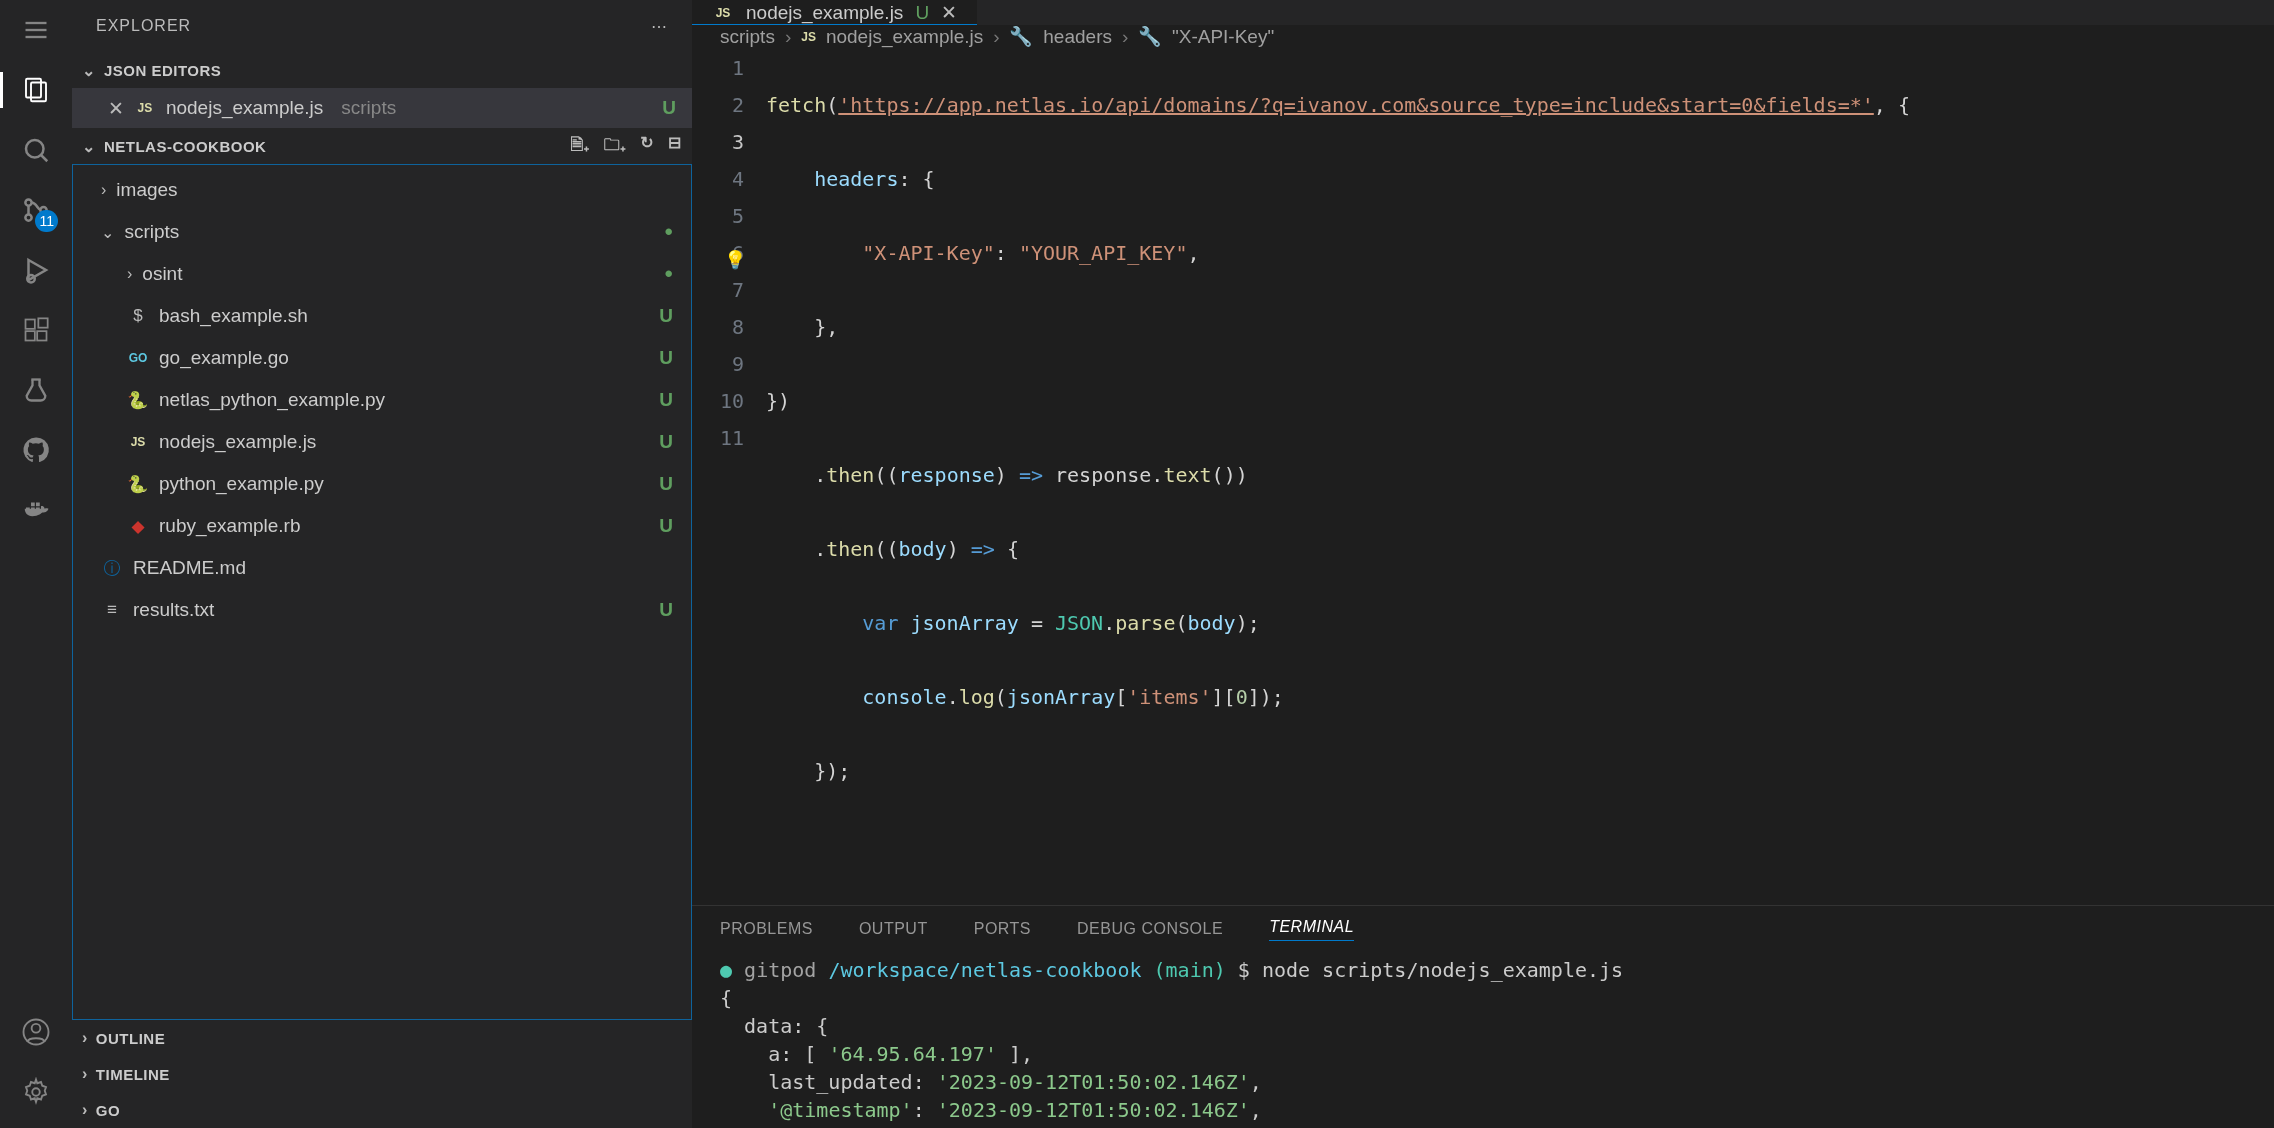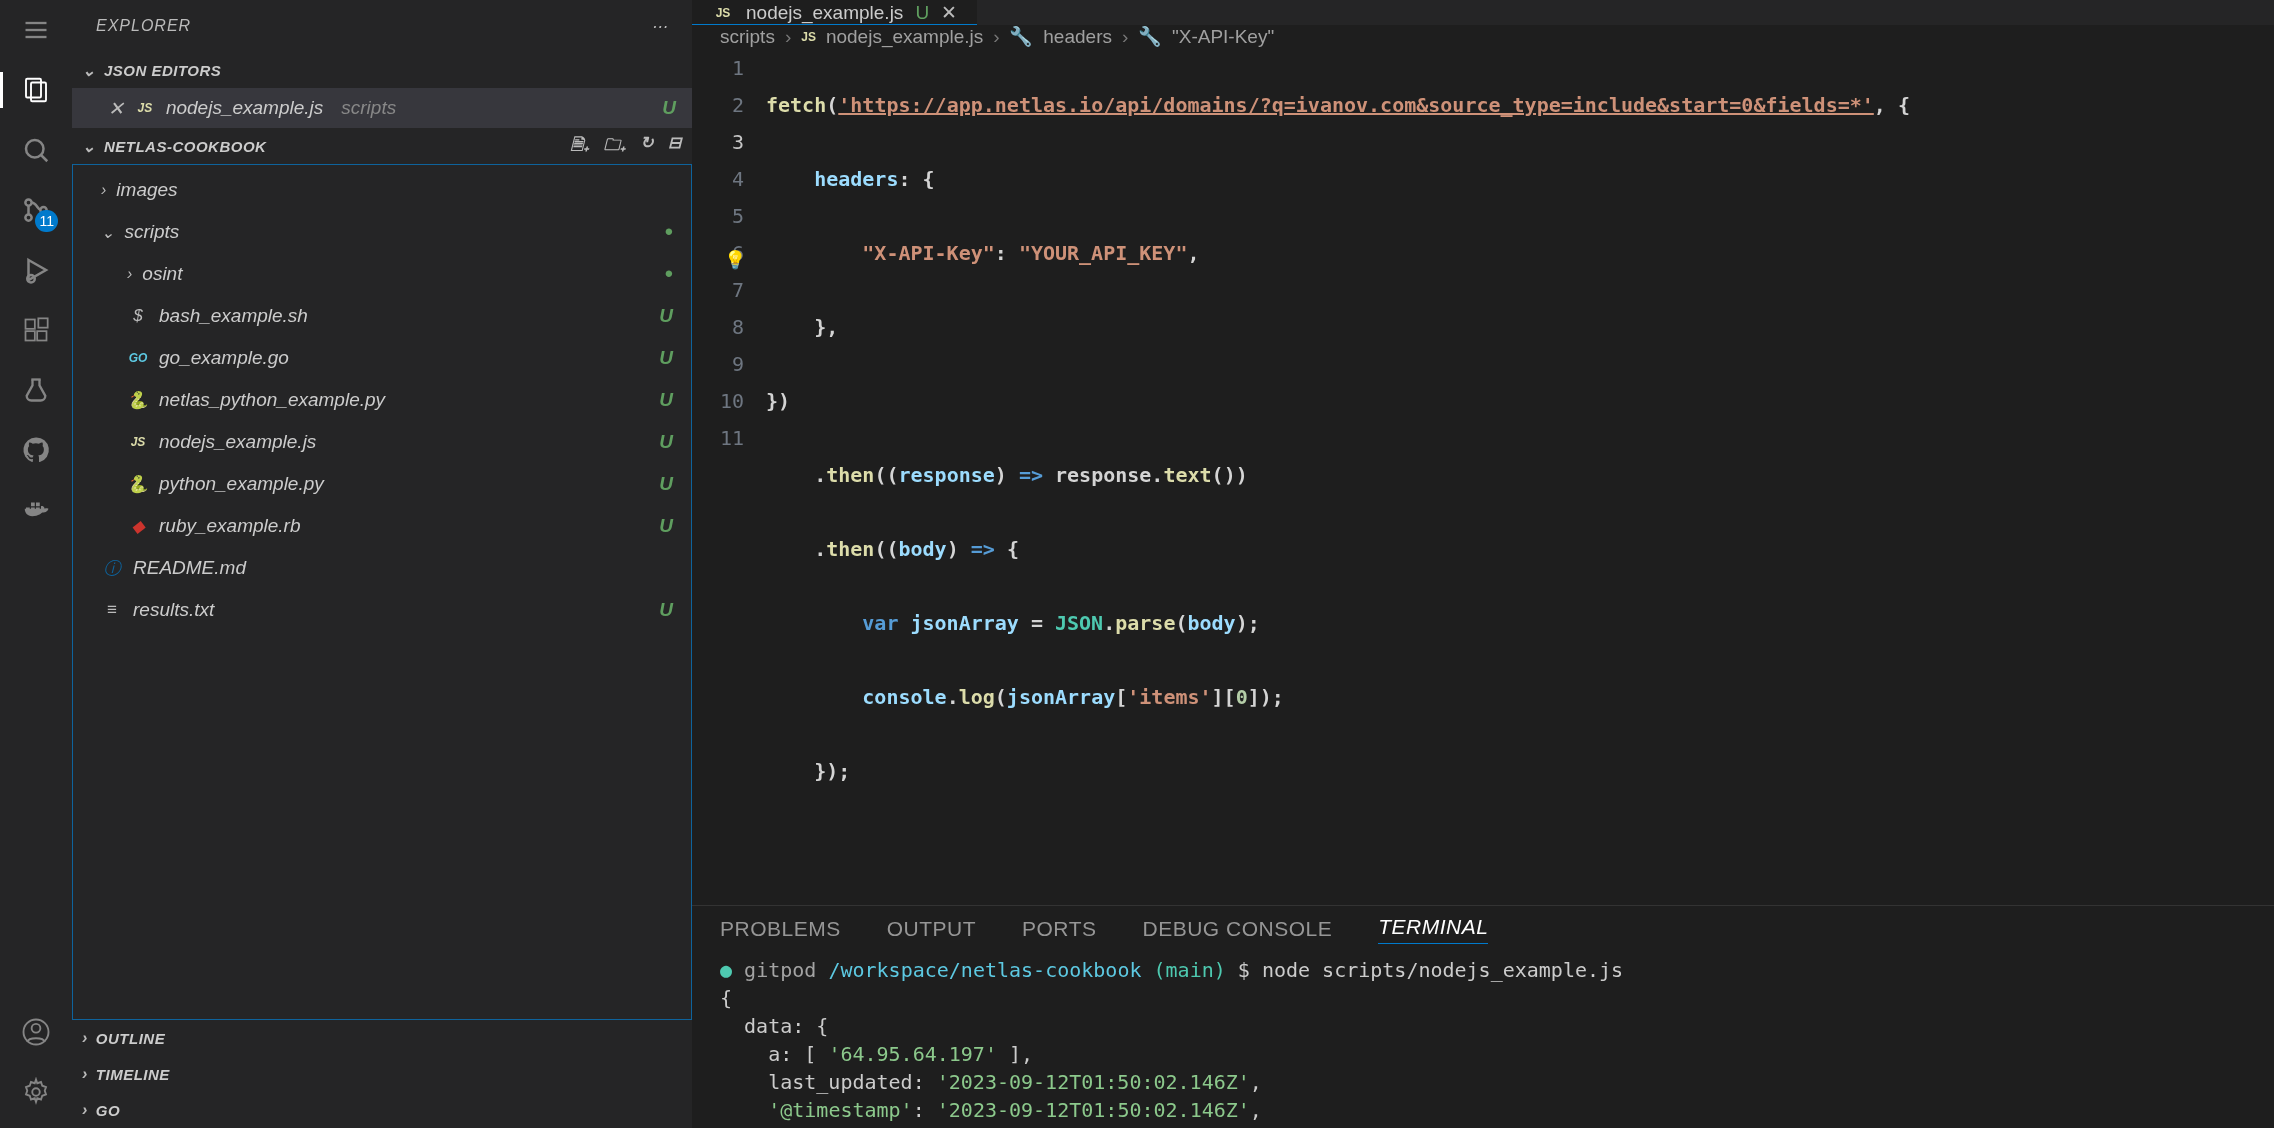--- a/index.html
+++ b/index.html
@@ -4,21 +4,21 @@
 <style>
 * { margin:0; padding:0; box-sizing:border-box; }
 body { font-family: -apple-system, 'Segoe UI', sans-serif; background:#1e1e1e; color:#ccc; width:2274px; height:1128px; overflow:hidden; font-size:19px; }
 .root { display:flex; height:100%; }
 .activity-bar { width:72px; background:#252526; display:flex; flex-direction:column; align-items:center; padding-top:12px; gap:24px; }
 .act-item { width:36px; height:36px; display:flex; align-items:center; justify-content:center; color:#858585; position:relative; }
 .act-item.active { color:#fff; }
 .act-item.active::before { content:''; position:absolute; left:-18px; top:0; bottom:0; width:3px; background:#fff; }
 .badge { position:absolute; bottom:-4px; right:-4px; background:#007acc; color:#fff; border-radius:12px; font-size:14px; min-width:22px; height:22px; display:flex; align-items:center; justify-content:center; padding:0 4px; }
 .act-bottom { margin-top:auto; display:flex; flex-direction:column; align-items:center; gap:24px; padding-bottom:18px; }
-.sidebar { width:620px; background:#252526; display:flex; flex-direction:column;font-style:italic; }
+.sidebar { width:620px; background:#252526; display:flex; flex-direction:column; }
 .side-hdr { height:52px; display:flex; align-items:center; padding:0 24px; color:#bbb; font-size:16px; letter-spacing:1px; }
 .side-hdr .dots { margin-left:auto; color:#bbb; }
 .section { display:flex; align-items:center; height:36px; padding:0 10px; color:#ccc; font-size:15px; font-weight:700; letter-spacing:.5px; gap:8px; background:#252526; }
 .section .actions { margin-left:auto; display:flex; gap:14px; color:#bbb; font-size:16px; }
 .open-editors-item { display:flex; align-items:center; height:40px; padding:0 16px 0 36px; color:#ccc; gap:10px; background:#37373d; }
 .open-editors-item .close { color:#bbb; }
 .open-editors-item .dir { color:#888; margin-left:8px; }
 .open-editors-item .u { margin-left:auto; color:#5f9e5f; font-weight:700; }
 .tree { border:1px solid #0e639c; flex:1; overflow:auto; padding-top:4px; }
 .tree-row { display:flex; align-items:center; height:42px; padding-right:18px; color:#ccc; gap:10px; }
@@ -38,26 +38,26 @@
 .tabs { height:52px; background:#252526; display:flex; }
 .tab { display:flex; align-items:center; padding:0 20px; gap:12px; background:#1e1e1e; border-top:1px solid #1e1e1e; color:#ccc; }
 .tab.active { border-bottom:1px solid #007acc; }
 .tab .u { color:#5f9e5f; }
 .tab .close { color:#bbb; }
 .crumbs { height:40px; display:flex; align-items:center; padding:0 28px; gap:10px; color:#a0a0a0; }
 .crumbs .sep { color:#777; }
 .crumbs .wr { color:#9aa; }
 .editor { flex:0 0 auto; display:flex; font-family: Menlo,Consolas,monospace; font-size:20px; line-height:37px; padding:2px 0 4px; }
 .gutter { width:74px; text-align:right; color:#6e7681; padding-right:22px; }
-.code { flex:1; white-space:pre; color:#d4d4d4;font-weight:bold; }
+.code { flex:1; white-space:pre; color:#d4d4d4; }
 .tok-call{color:#dcdcaa;} .tok-str{color:#ce9178;} .tok-prop{color:#9cdcfe;} .tok-kw{color:#569cd6;} .tok-var{color:#9cdcfe;} .tok-obj{color:#4ec9b0;} .tok-num{color:#b5cea8;}
 .underline{text-decoration:underline;}
 .bulb{position:absolute; color:#ffcc00; font-size:18px;}
 .panel { border-top:1px solid #333; flex:1; display:flex; flex-direction:column; }
-.panel-tabs { height:46px; display:flex; align-items:center; padding:0 28px; gap:46px; color:#969696; font-size:21px; letter-spacing:.5px; }
+.panel-tabs { height:46px; display:flex; align-items:center; padding:0 28px; gap:46px; color:#969696; font-size:16px; letter-spacing:.5px; }
 .panel-tab.active { color:#fff; border-bottom:1px solid #007acc; padding-bottom:4px;font-style:italic; }
 .terminal { flex:1; font-family: Menlo,Consolas,monospace; font-size:20px; line-height:28px; padding:4px 28px; color:#ccc; white-space:pre; overflow:hidden;}
 .t-orange{color:#a3a3a3;} .t-blue{color:#5dc9e2;text-align:center;} .t-green{color:#8cc98c;} .t-teal{color:#4ec9b0;}
 .codeline{position:relative;}
 </style>
 </head>
 <body>
 
 <div class="root">
 

